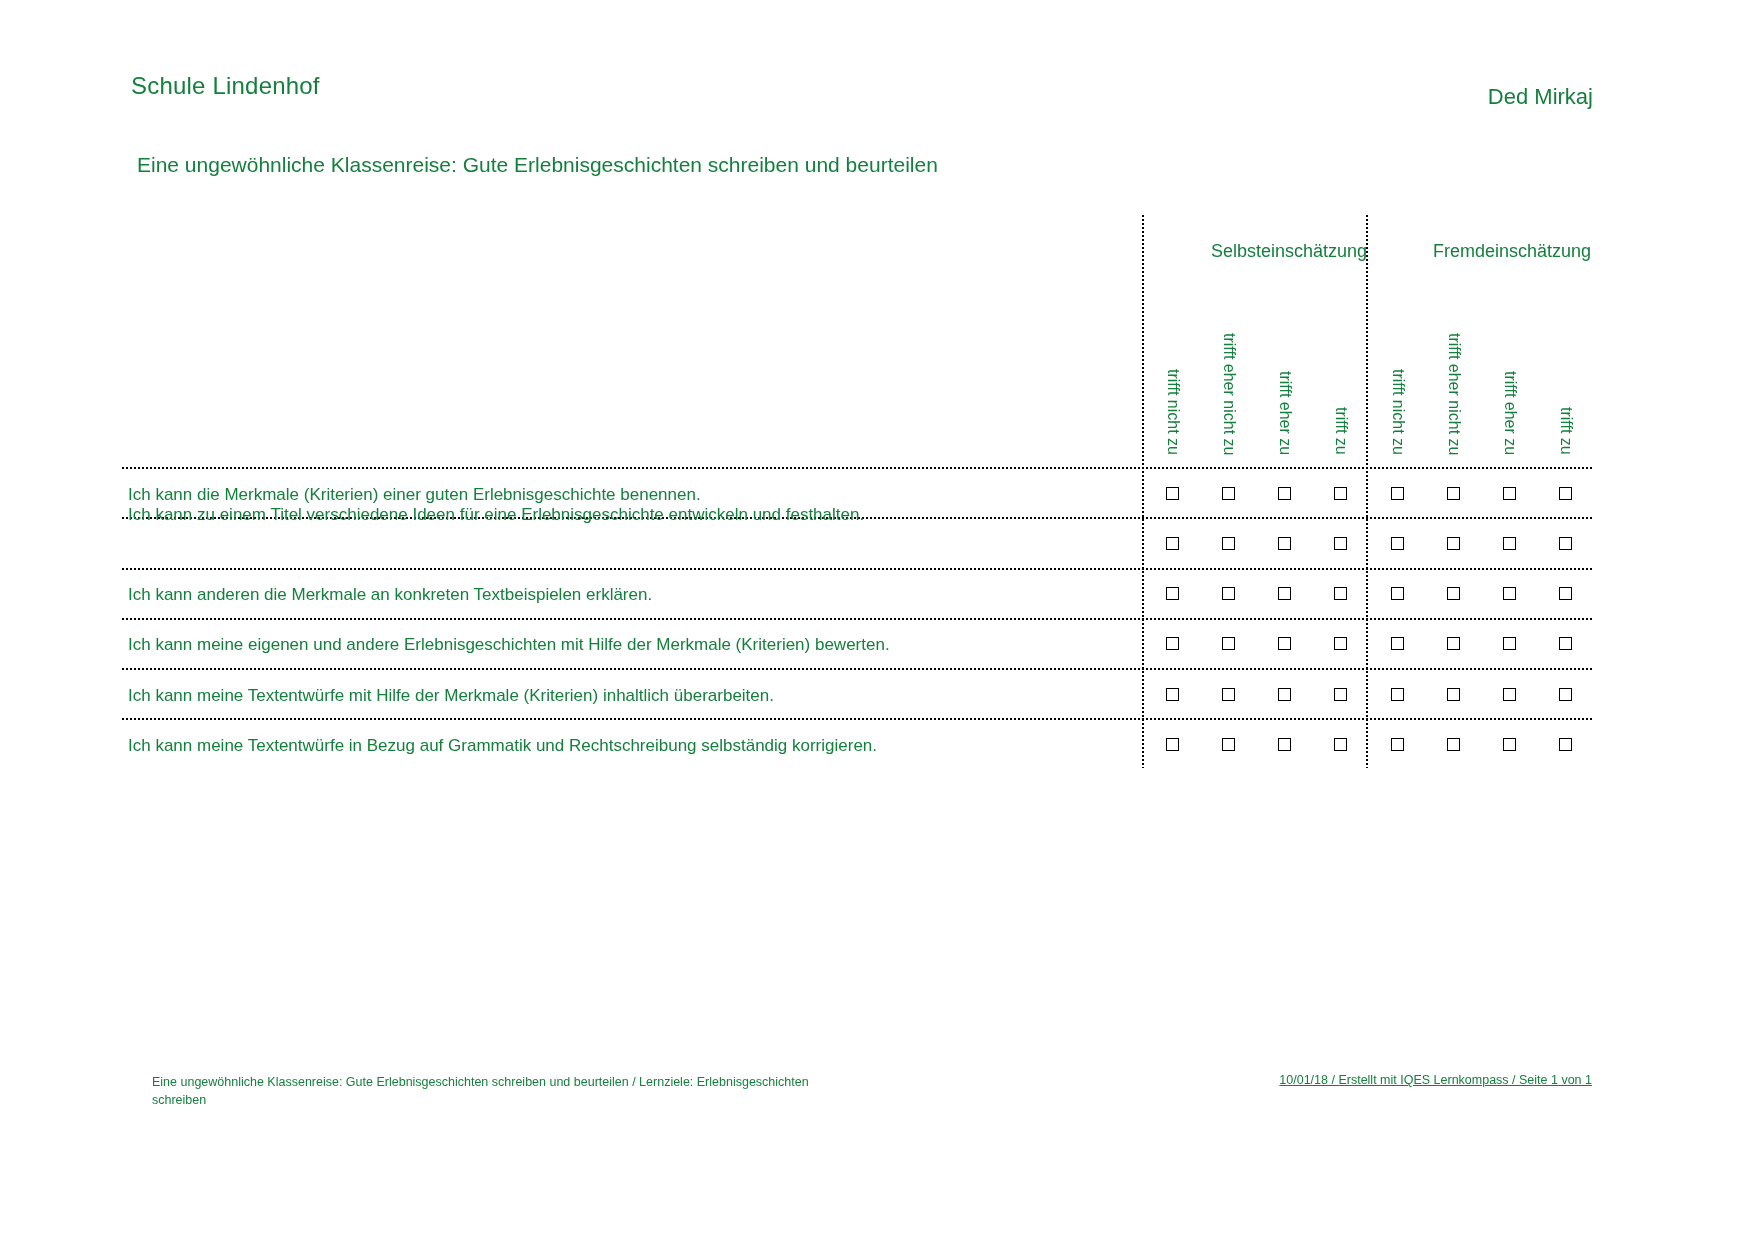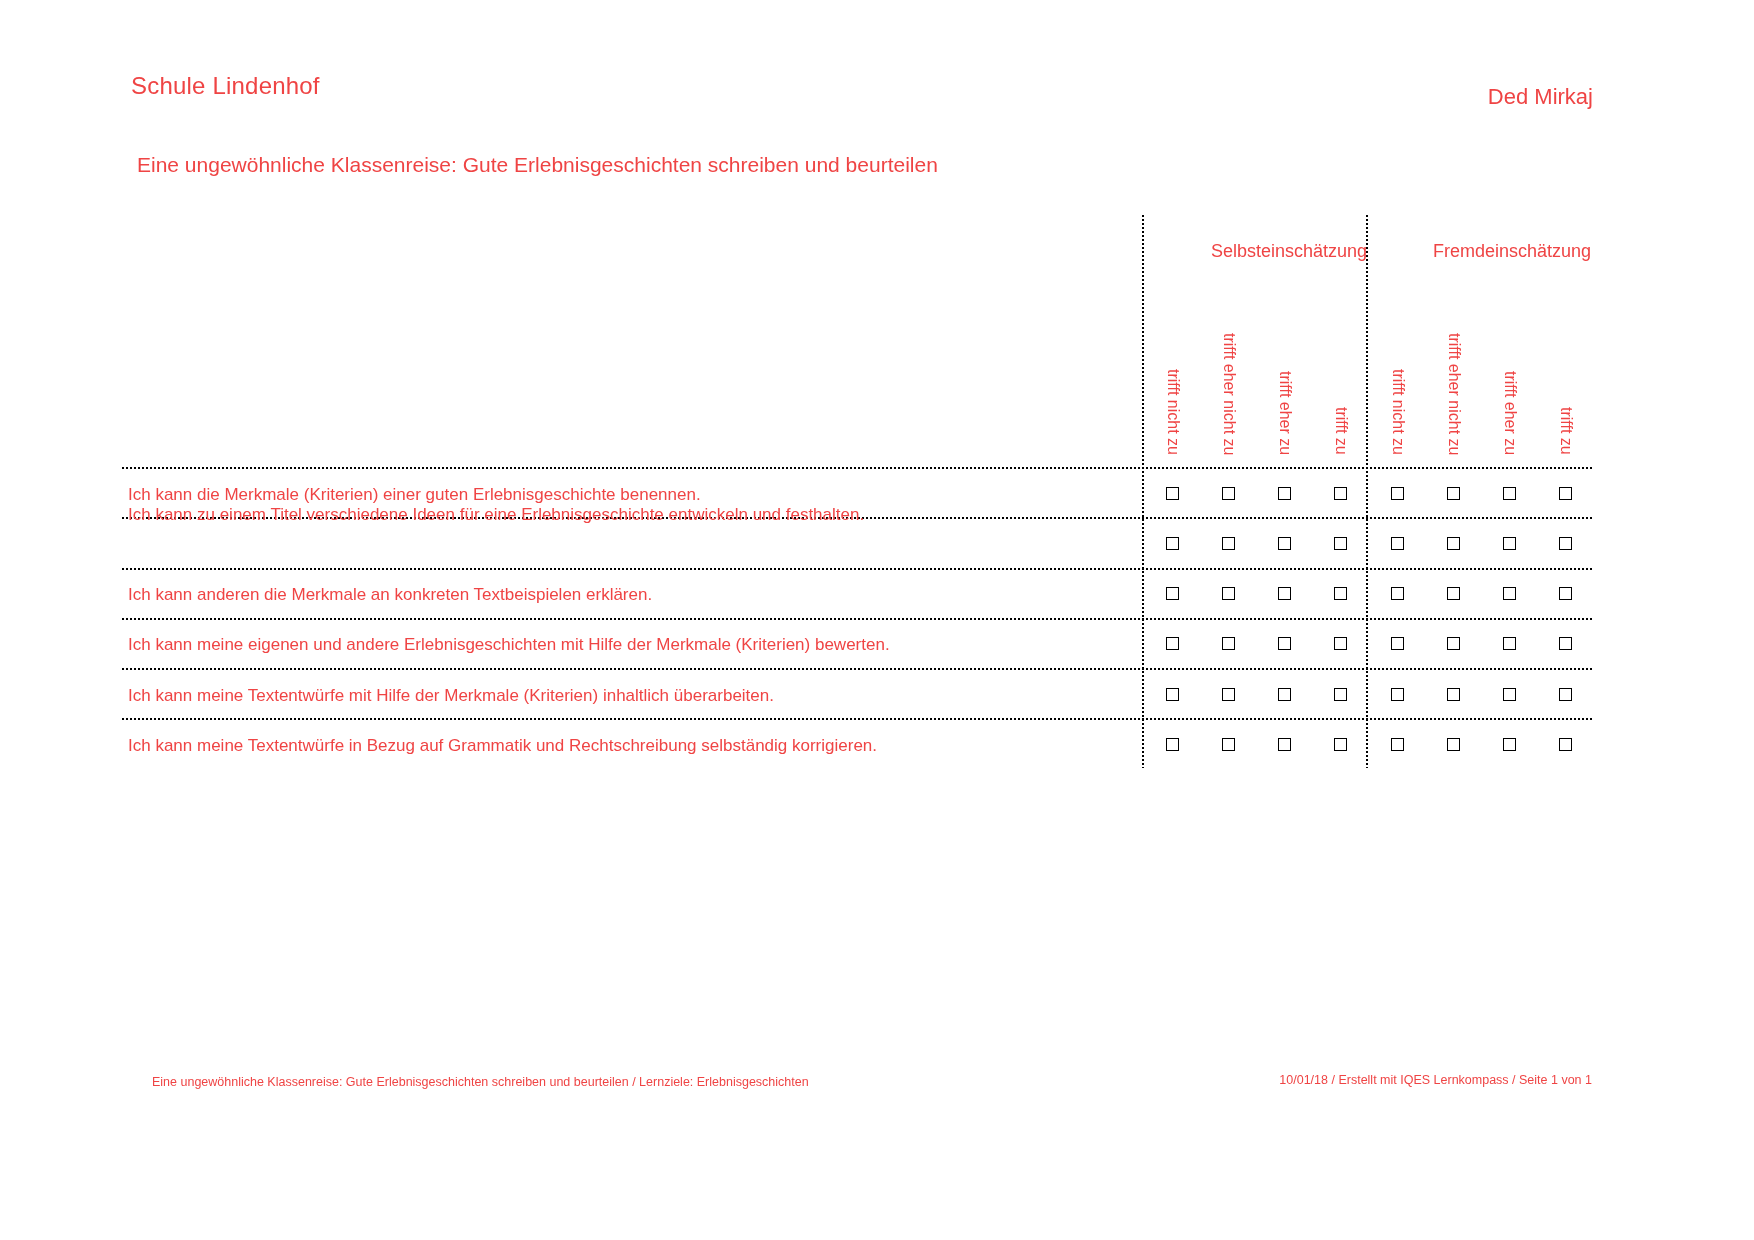--- a/index.html
+++ b/index.html
@@ -5,21 +5,21 @@
   html, body {
     margin: 0;
     padding: 0;
     background: #ffffff;
   }
   .page {
     position: relative;
     width: 1754px;
     height: 1240px;
     background: #ffffff;
-    color: #ef4444;
+    color: #15803d;
     font-family: "Liberation Sans", sans-serif;
     overflow: hidden;
   }
   .school {
     position: absolute;
     left: 131px;
     top: 72px;
     font-size: 24px;
     letter-spacing: 0.2px;
   }
@@ -95,20 +95,21 @@
     left: 152px;
     top: 1073px;
     font-size: 12.5px;
     line-height: 18px;
   }
   .footer-right {
     position: absolute;
     right: 162px;
     top: 1073px;
     font-size: 12.5px;
+    text-decoration: underline;
   }
 </style>
 </head>
 <body>
 
 <div class="page">
 
   <div class="school">Schule Lindenhof</div>
   <div class="student">Ded Mirkaj</div>
 
@@ -193,16 +194,17 @@
         <div class="checkbox" style="left: 1334px; top: 738px;"></div>
         <div class="checkbox" style="left: 1391px; top: 738px;"></div>
         <div class="checkbox" style="left: 1447px; top: 738px;"></div>
         <div class="checkbox" style="left: 1503px; top: 738px;"></div>
         <div class="checkbox" style="left: 1559px; top: 738px;"></div>
       </div>
   </div>
 
   <div class="footer-left">
     <div>Eine ungewöhnliche Klassenreise: Gute Erlebnisgeschichten schreiben und beurteilen / Lernziele: Erlebnisgeschichten</div>
+    <div>schreiben</div>
   </div>
   <div class="footer-right">10/01/18 / Erstellt mit IQES Lernkompass / Seite 1 von 1</div>
 
 </div>
 
 </body></html>

